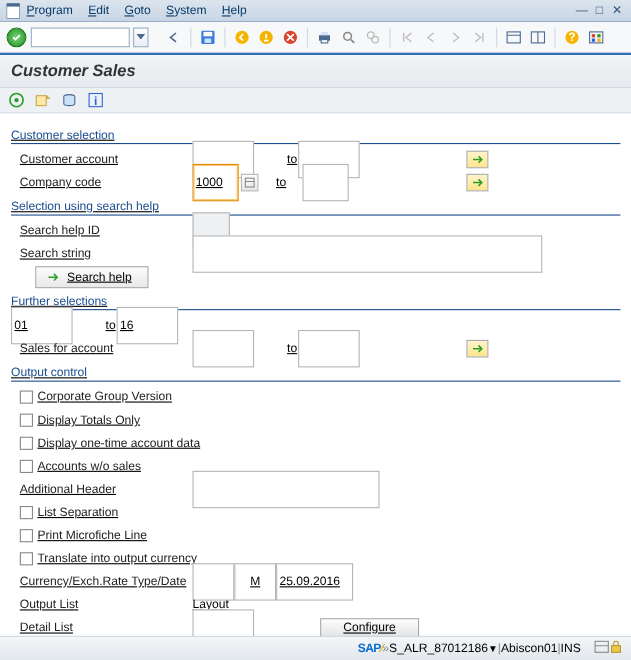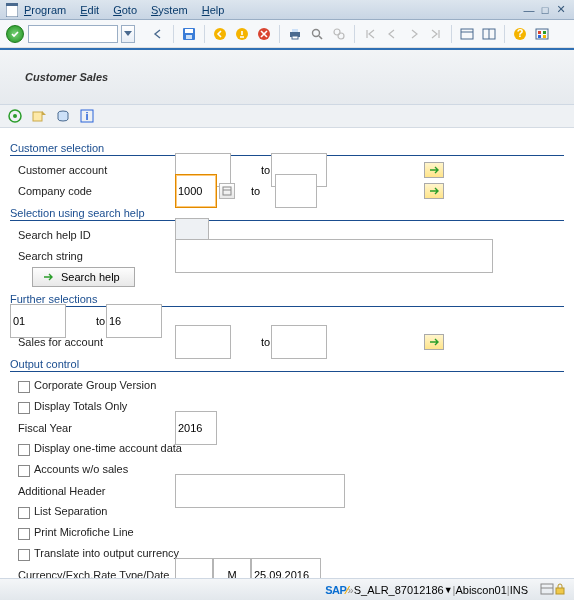--- a/index.html
+++ b/index.html
@@ -19,26 +19,26 @@
   .ok-btn { width:18px; height:18px; border-radius:50%; background:radial-gradient(#7bd37b,#1a8f1a); border:1px solid #1a7a1a; display:inline-flex; align-items:center; justify-content:center;}
   .ok-btn svg{display:block;}
   .cmd-field { width:90px; height:18px; border:1px solid #9aaec5; background:#fff; }
   .drop-caret { width:14px; height:18px; border:1px solid #9aaec5; background:linear-gradient(#fff,#e8eef6); display:inline-flex; align-items:center; justify-content:center; margin-left:-1px;}
   .tb-sep { width:1px; height:18px; background:#cfd8e3; margin:0 2px;}
   .tb-ico { width:18px; height:18px; display:inline-flex; align-items:center; justify-content:center; }
   .tb-ico svg{display:block;}
 
   
   .title-area { background:linear-gradient(#f2f4f6,#e6eaee); padding:6px 10px; border-top:2px solid #2f6fb3; border-bottom:1px solid #cfd8e3;}
-  .title-area h1 { margin:15px; font-size:11px; font-style:italic; font-weight:bold; color:#333;}
+  .title-area h1 { margin:0; font-size:15px; font-style:italic; font-weight:bold; color:#333;}
   .app-toolbar { background:#eef1f4; padding:3px 6px; border-bottom:1px solid #d4dbe3; display:flex; gap:6px;}
   .app-ico{width:18px;height:16px;display:inline-flex;align-items:center;justify-content:center;}
 
   
-  .content { padding: 8px 10px 4px 10px; overflow-y:auto; height: 492px;}
+  .content { padding: 8px 10px 4px 10px; overflow-y:auto; height: 492px; text-decoration: underline;}
   .section-title { color:#1a4d8f; border-bottom:1px solid #1a4d8f; padding-bottom:1px; margin: 6px 0 4px 0;}
   .row { display:flex; align-items:center; height:20px; margin:1px 0;}
   .lbl { width: 165px; padding-left:8px; color:#222; }
   .inp { height:34px; border:1px solid #b5b5b5; background:#fff; padding:0 2px;}
   .inp.w60{width:56px;}
   .inp.w42{width:42px;}
   .inp.w38{width:38px;}
   .inp.w170{width:170px;}
   .inp.w300{width:318px;}
   .inp.ro{background:#eef1f4;}
@@ -295,24 +295,20 @@
       </span>
   </div>
 
   <div class="section-title">Output control</div>
   <div class="row">
       <span class="lbl"><span class="chk"></span><span>Corporate Group Version</span></span>
     </div>
   <div class="row">
       <span class="lbl"><span class="chk"></span><span>Display Totals Only</span></span>
     </div>
-  <div class="row">
-    <span class="lbl">Fiscal Year</span>
-    <input class="inp w42" value="2016" style="">
-  </div>
   <div class="row">
       <span class="lbl" style="width:240px"><span class="chk"></span><span>Display one-time account data</span></span>
     </div>
   <div class="row">
       <span class="lbl"><span class="chk"></span><span>Accounts w/o sales</span></span>
     </div>
   <div class="row">
     <span class="lbl">Additional Header</span>
     <input class="inp w170" style="">
   </div>

